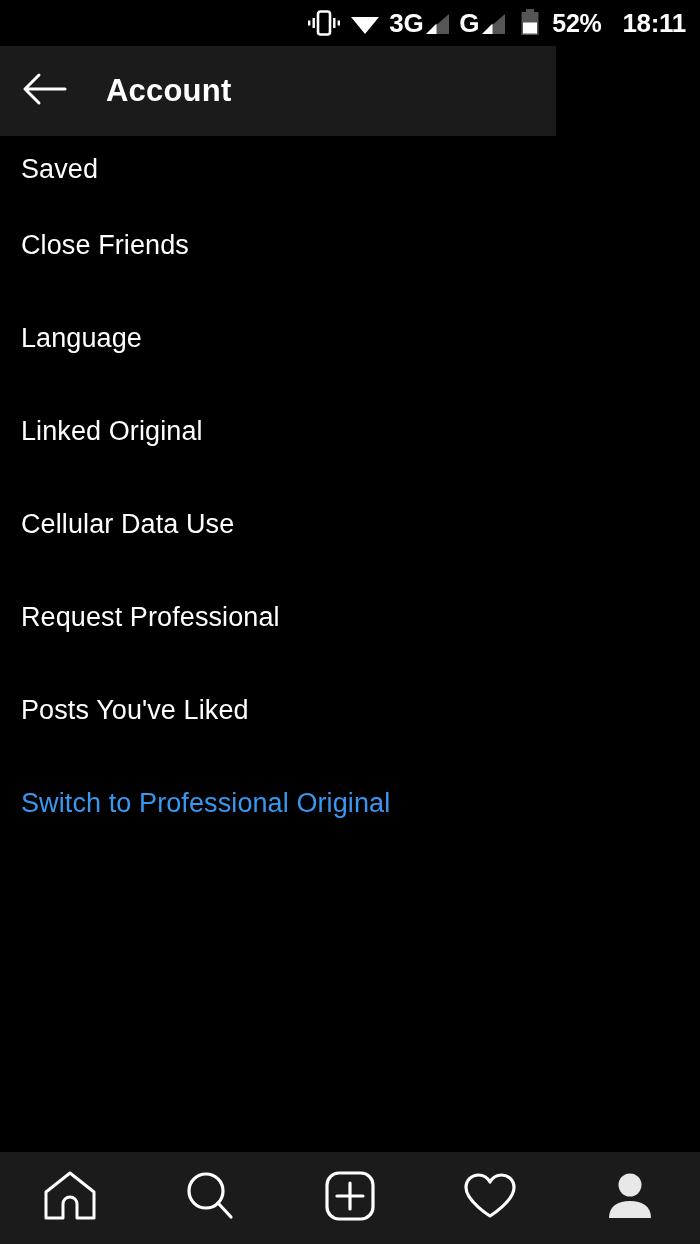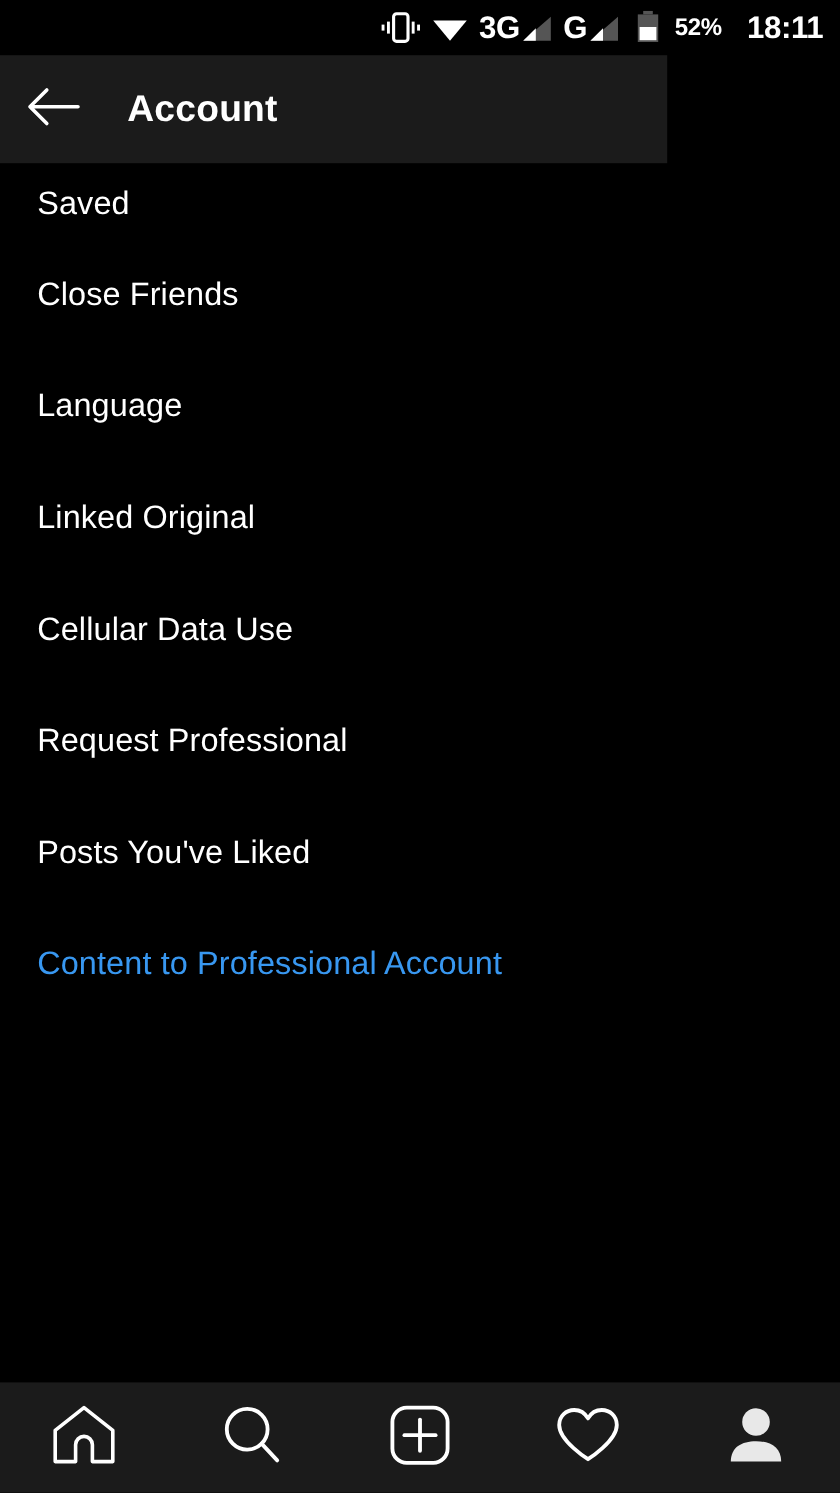--- a/index.html
+++ b/index.html
@@ -21,21 +21,21 @@
     width:700px; height:46px;
     background:#000;
     display:flex; align-items:center; justify-content:flex-end;
     padding-right:14px;
   }
   .sb-group { display:flex; align-items:center; gap:9px; }
   .sb-text {
     color:#fff; font-size:26px; font-weight:bold;
     letter-spacing:-0.3px; line-height:1;
   }
-  .sb-text.small { font-size:20px;text-align:right; }
+  .sb-text.small { font-size:25px;text-align:right; }
   .sb-icon { display:flex; align-items:center; }
 
   .net-pair { display:flex; align-items:flex-end; gap:1px; }
 
   
   #header {
     position:absolute; top:46px; left:0;
     width:556px; height:90px;
     background:#1b1b1b;
     display:flex; align-items:center;
@@ -63,21 +63,21 @@
     background:#000;
     overflow:hidden;
   }
   #menu-inner {
     position:relative;
     padding-top:0px;
   }
   .menu-item {
     height:93px;
     display:flex; align-items:center;
-    padding-left:31px;
+    padding-left:21px;
     color:#fff;
     font-size:27px;
     letter-spacing:0.1px;
   }
   .menu-item:first-child {
     height:93px;
     margin-top:-30px;
     align-items:flex-end;
     padding-bottom:14px;
   }
@@ -182,21 +182,21 @@
       <div class="menu-item">
         <span>Cellular Data Use</span>
       </div>
       <div class="menu-item">
         <span>Request Professional</span>
       </div>
       <div class="menu-item">
         <span>Posts You've Liked</span>
       </div>
       <div class="menu-item link">
-        <span>Content to Professional Account</span>
+        <span>Switch to Professional Original</span>
       </div>
 
     </div>
   </div>
 
   <div id="bottom-nav">
 
     <div class="nav-btn">
       <span>
         <svg width="56" height="52" viewBox="0 0 56 52">

